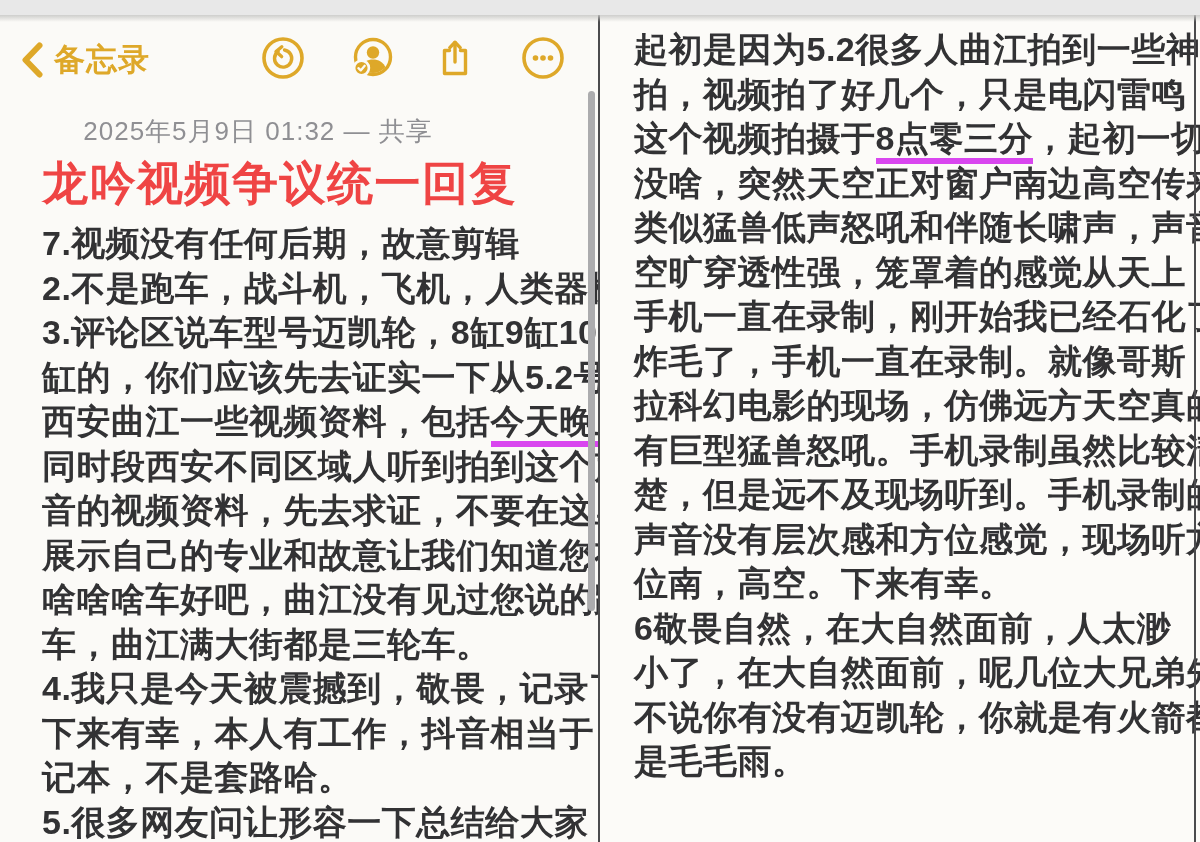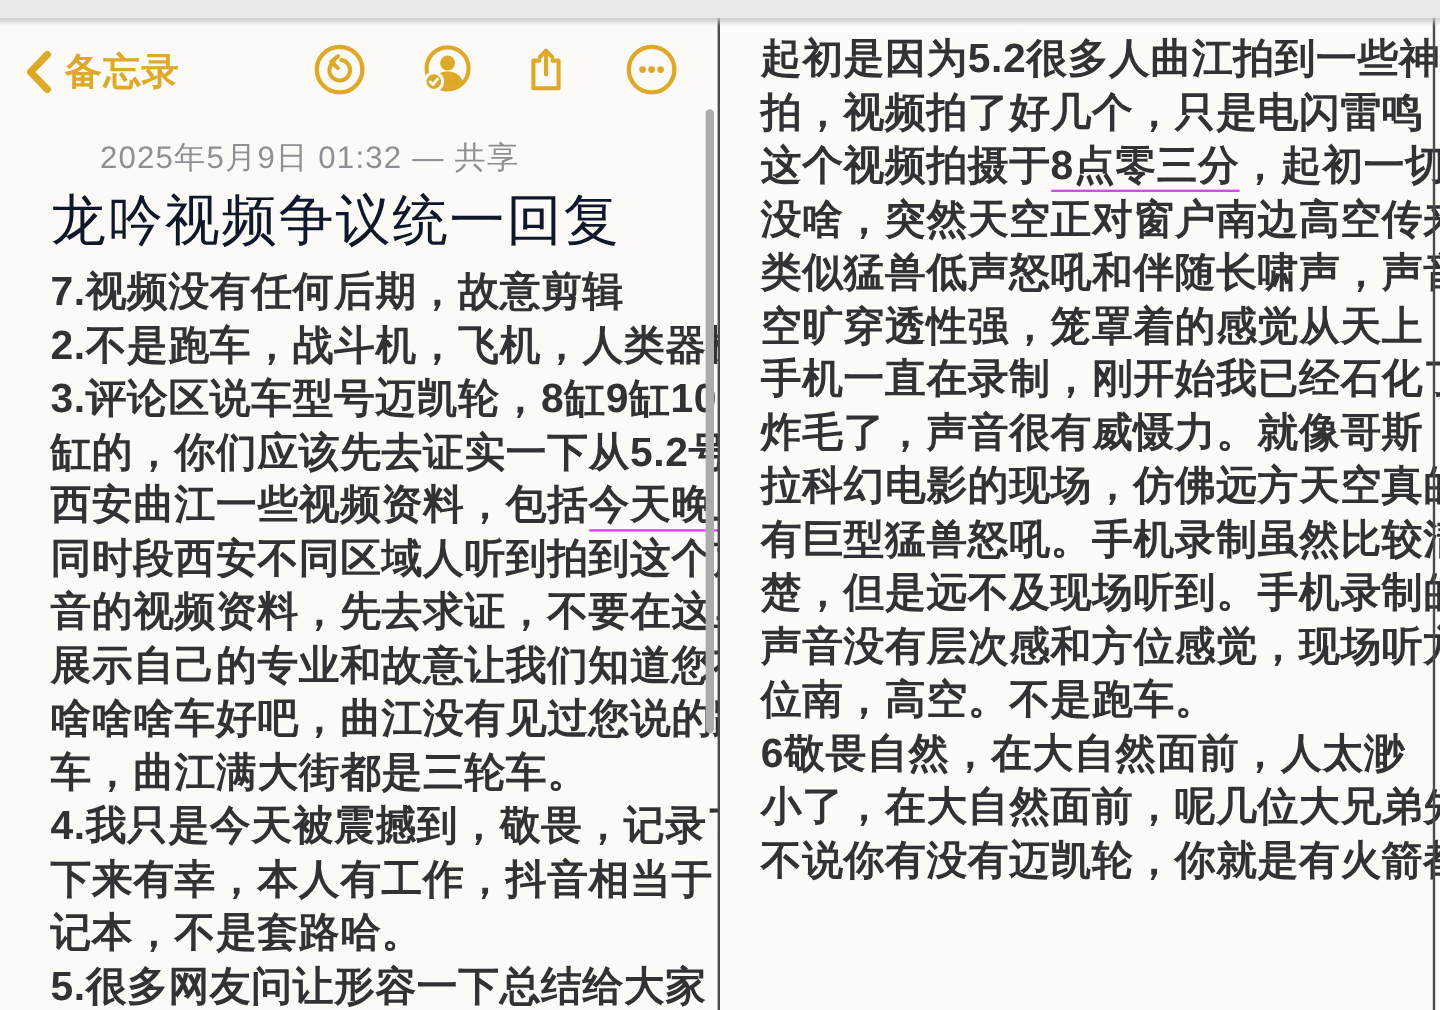--- a/index.html
+++ b/index.html
@@ -28,29 +28,29 @@
   .tool-icon { position:absolute; top:20px; width:46px; height:46px; color:var(--accent); }
   .tool-icon svg { display:block; width:46px; height:46px; }
   .icon-undo   { left:260px; }
   .icon-collab { left:349px; }
   .icon-share  { left:432px; }
   .icon-more   { left:520px; }
 
   .date-line { position:absolute; top:99px; left:0; width:516px; text-align:center;
     font-size:26px; color:var(--muted); letter-spacing:1px; }
 
-  .note-title { position:absolute; left:42px; top:138px; font-size:46px; font-weight:400;
-    color:#0f172a; letter-spacing:1.5px; white-space:nowrap; }
+  .note-title { position:absolute; left:42px; top:138px; font-size:46px; font-weight:700;
+    color:#ef4444; letter-spacing:1.5px; white-space:nowrap; }
 
   .body-text { position:absolute; font-size:34px; font-weight:600; color:var(--ink);
     line-height:44.5px; letter-spacing:0.5px; }
   #left-body  { left:42px; top:206px; width:548px; }
   #right-body { left:34px; top:12px;  width:560px; }
   .line { white-space:nowrap; }
-  .u { border-bottom:2px solid #d946ef; padding-bottom:1px; }
+  .u { border-bottom:6px solid #d946ef; padding-bottom:1px; }
 
   .scrollbar { position:absolute; width:7px; border-radius:4px; background:#ACACAE; z-index:6; }
   .scroll-left  { left:588px;  top:76px; height:520px; }
 </style>
 </head>
 <body>
 
 <div class="screen">
   <div class="top-fade"></div>
 
@@ -135,27 +135,28 @@
 
   <div class="pane right-pane">
     <div id="right-body" class="body-text">
         <div class="line">起初是因为5.2很多人曲江拍到一些神</div>
         <div class="line">拍，视频拍了好几个，只是电闪雷鸣，</div>
         <div class="line">这个视频拍摄于<span class="u">8点零三分</span>，起初一切</div>
         <div class="line">没啥，突然天空正对窗户南边高空传来</div>
         <div class="line">类似猛兽低声怒吼和伴随长啸声，声音</div>
         <div class="line">空旷穿透性强，笼罩着的感觉从天上，</div>
         <div class="line">手机一直在录制，刚开始我已经石化了</div>
-        <div class="line">炸毛了，声音很有威慑力。就像哥斯</div>
+        <div class="line">炸毛了，手机一直在录制。就像哥斯</div>
         <div class="line">拉科幻电影的现场，仿佛远方天空真的</div>
         <div class="line">有巨型猛兽怒吼。手机录制虽然比较清</div>
         <div class="line">楚，但是远不及现场听到。手机录制的</div>
         <div class="line">声音没有层次感和方位感觉，现场听方</div>
-        <div class="line">位南，高空。不是跑车。</div>
+        <div class="line">位南，高空。下来有幸。</div>
         <div class="line">6敬畏自然，在大自然面前，人太渺</div>
         <div class="line">小了，在大自然面前，呢几位大兄弟先</div>
         <div class="line">不说你有没有迈凯轮，你就是有火箭都</div>
+        <div class="line">是毛毛雨。</div>
       </div>
 
   </div>
 
   <div class="edge-right"></div>
 </div>
 
 </body></html>

